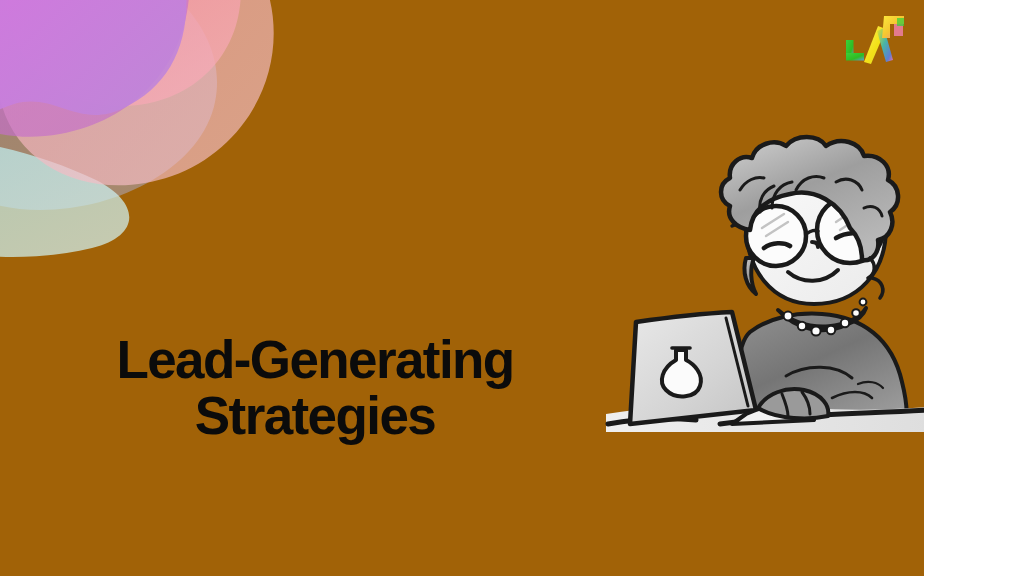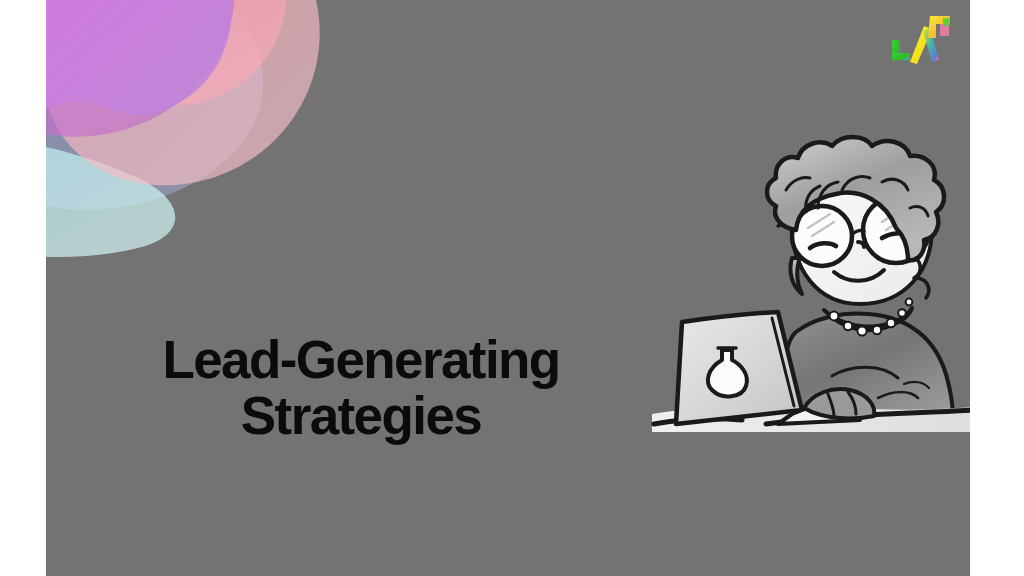--- a/index.html
+++ b/index.html
@@ -7,23 +7,22 @@
     padding: 0;
     background: #ffffff;
   }
   body {
     font-family: "Liberation Sans", sans-serif;
   }
   #slide {
     position: relative;
     width: 924px;
     height: 576px;
-    background: #737373;
+    background: #a16207;
     overflow: hidden;
-    margin-left: 46px;
   }
 
   
   #blob-cluster {
     position: absolute;
     left: -90px;
     top: -120px;
     width: 420px;
     height: 430px;
     pointer-events: none;

